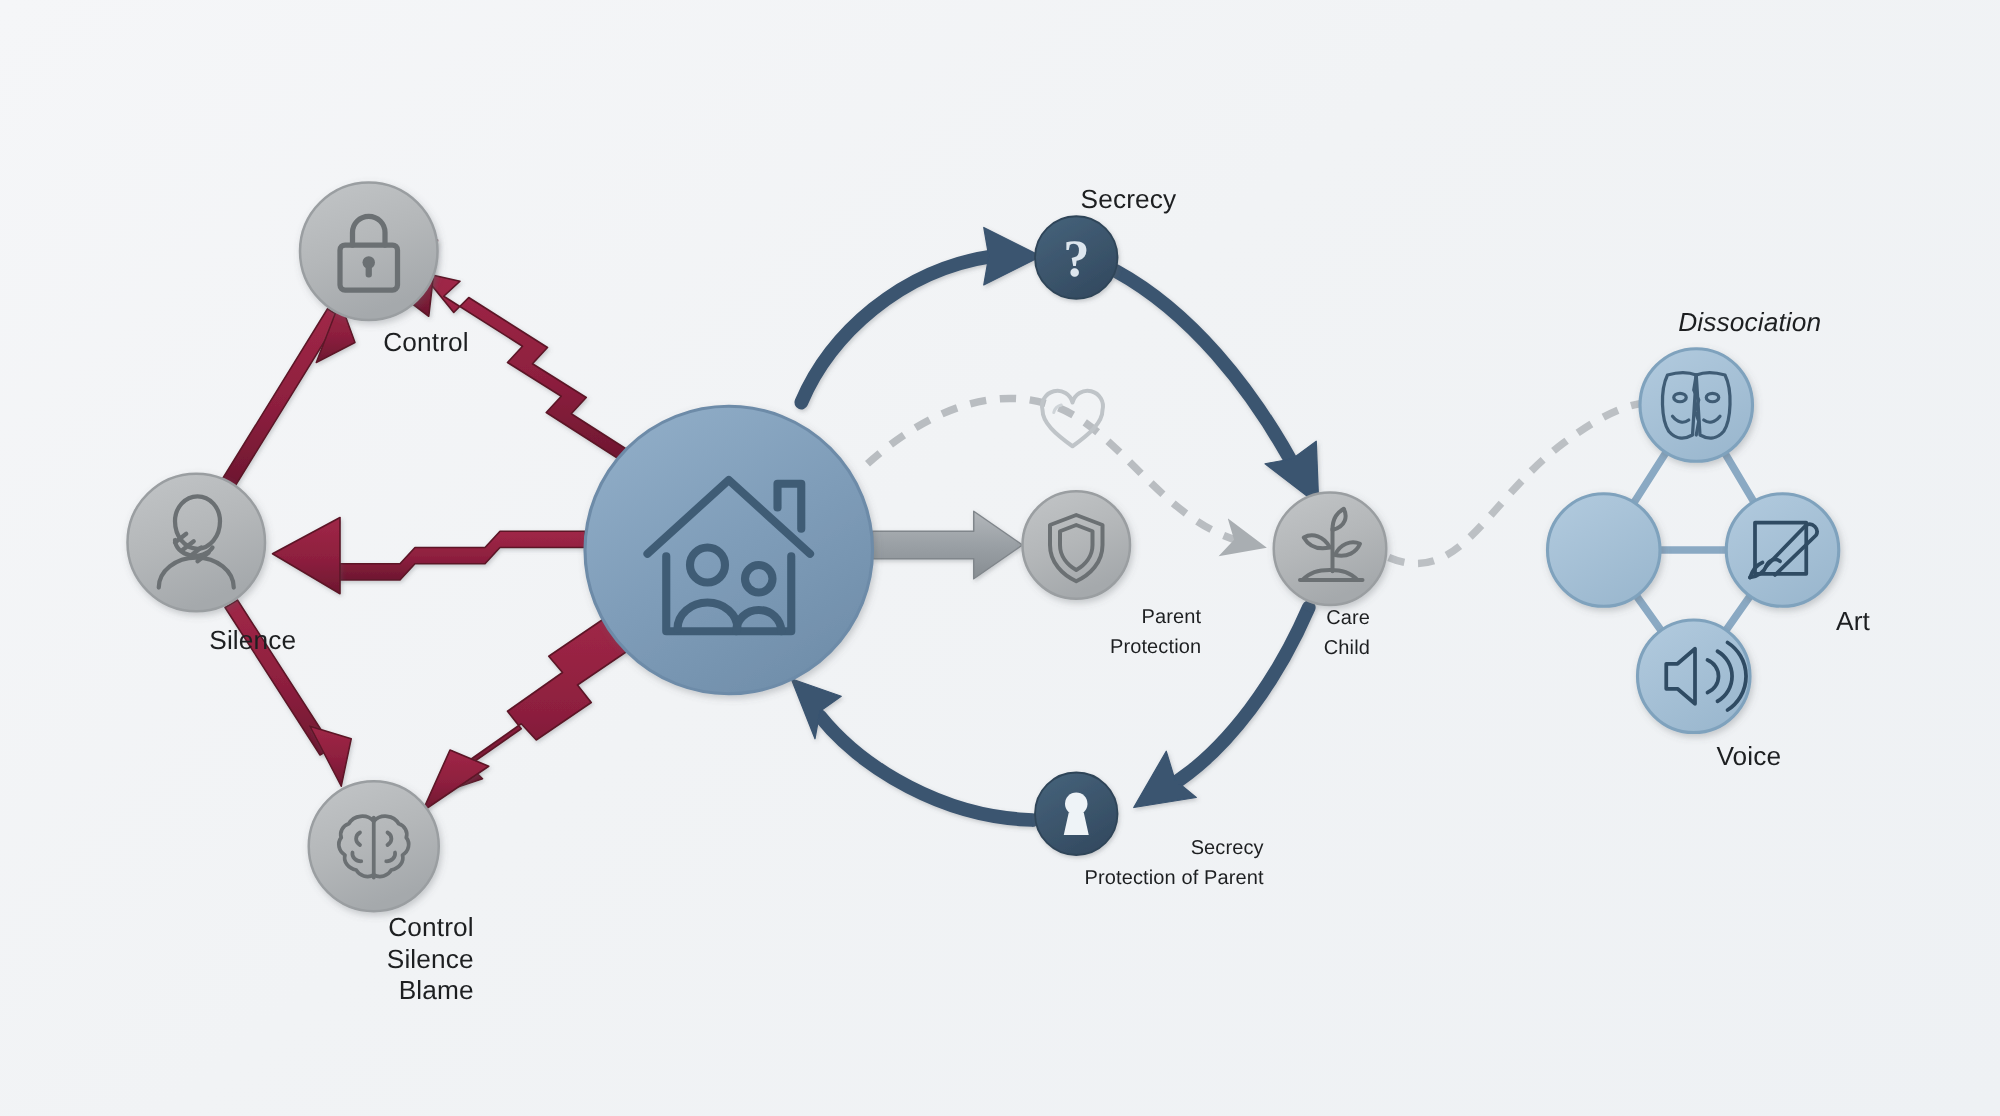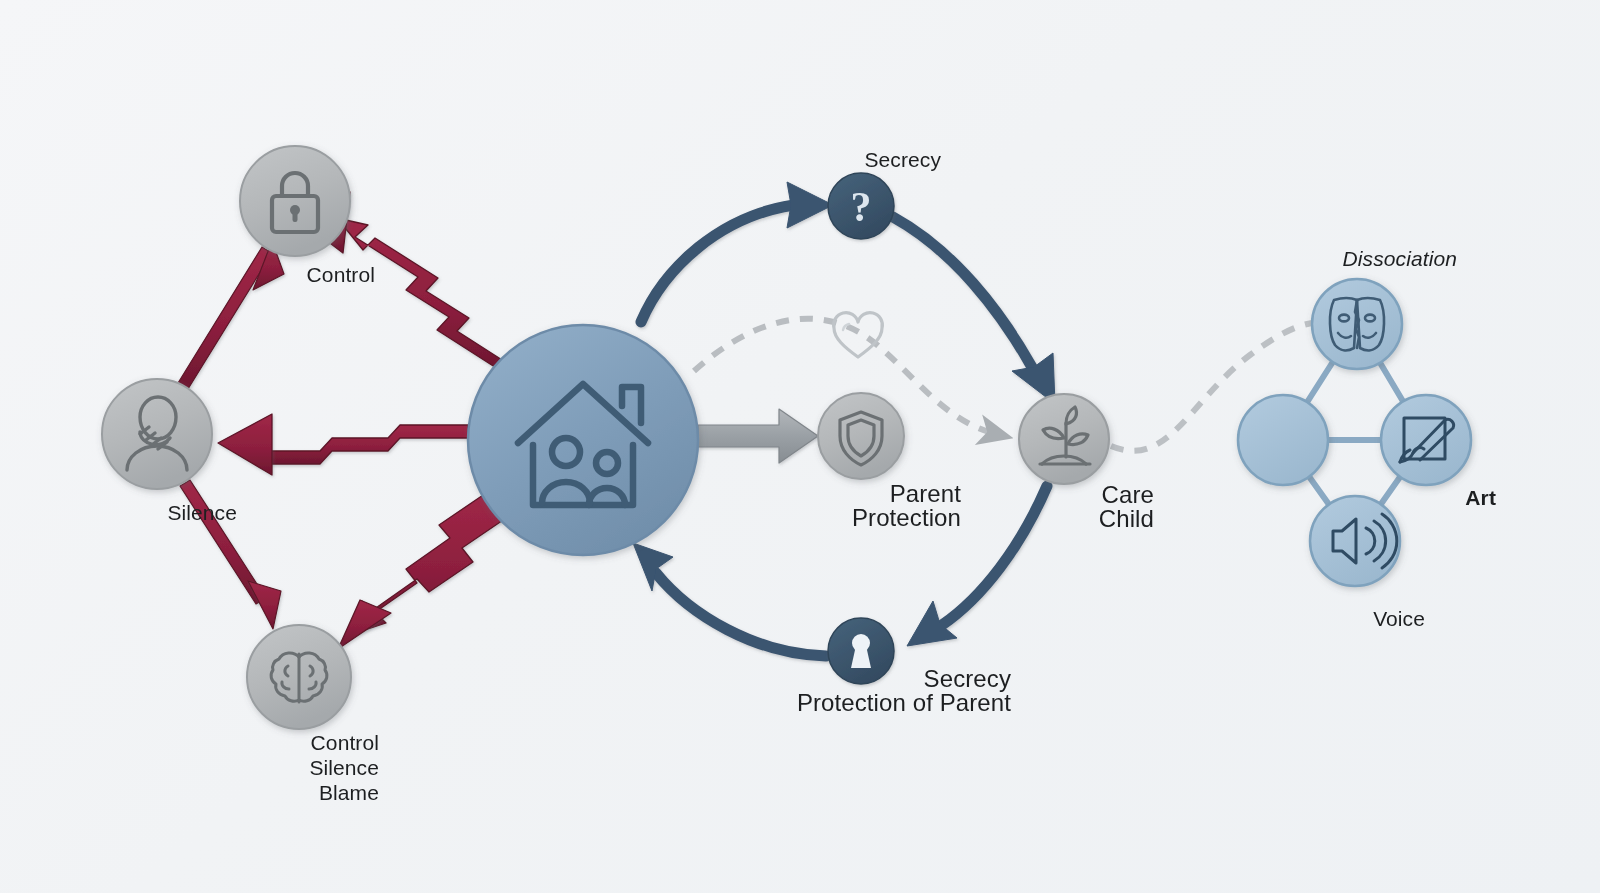--- a/index.html
+++ b/index.html
@@ -28,21 +28,21 @@
   .node-label {
     position: absolute;
     text-align: right;
     color: #1d1f21;
     font-size: 21px;
     line-height: 25px;
     letter-spacing: 0.1px;
     white-space: pre-line;
     pointer-events: none;
   }
-  .lbl-sm { font-size: 24px; line-height: 24px; }
+  .lbl-sm { font-size: 16px; line-height: 24px; }
 </style>
 </head>
 <body>
 
 <div id="stage">
 
   <svg class="layer" viewBox="0 0 1600 893">
     <defs>
       <linearGradient id="gradRed" x1="0" y1="0" x2="0" y2="1">
         <stop offset="0%" stop-color="#a02747"></stop>
@@ -283,25 +283,25 @@
 
   <div class="node-label" style="left:219px; top:730px; width:160px;">Control
 Silence
 Blame</div>
 
   <div class="node-label" style="left:781px; top:147px; width:160px;">Secrecy</div>
 
   <div class="node-label lbl-sm" style="left:761px; top:482px; width:200px;">Parent
 Protection</div>
 
-  <div class="node-label lbl-sm" style="left:974px; top:483px; width:180px;">Care
+  <div class="node-label lbl-sm" style="left:916px; top:483px; width:180px;">Care
 Child</div>
 
   <div class="node-label lbl-sm" style="left:711px; top:667px; width:300px;">Secrecy
 Protection of Parent</div>
 
   <div class="node-label" style="left:1257px; top:246px; width:200px;font-style:italic;">Dissociation</div>
 
-  <div class="node-label" style="left:1356px; top:485px; width:140px;font-weight:bold;">Art</div>
-
-  <div class="node-label" style="left:1285px; top:606px; width:140px;">Voice</div>
+  <div class="node-label" style="left:1356px; top:485px; width:140px;">Art</div>
+
+  <div class="node-label" style="left:1285px; top:593px; width:140px;">Voice</div>
 
 </div>
 
 </body></html>

